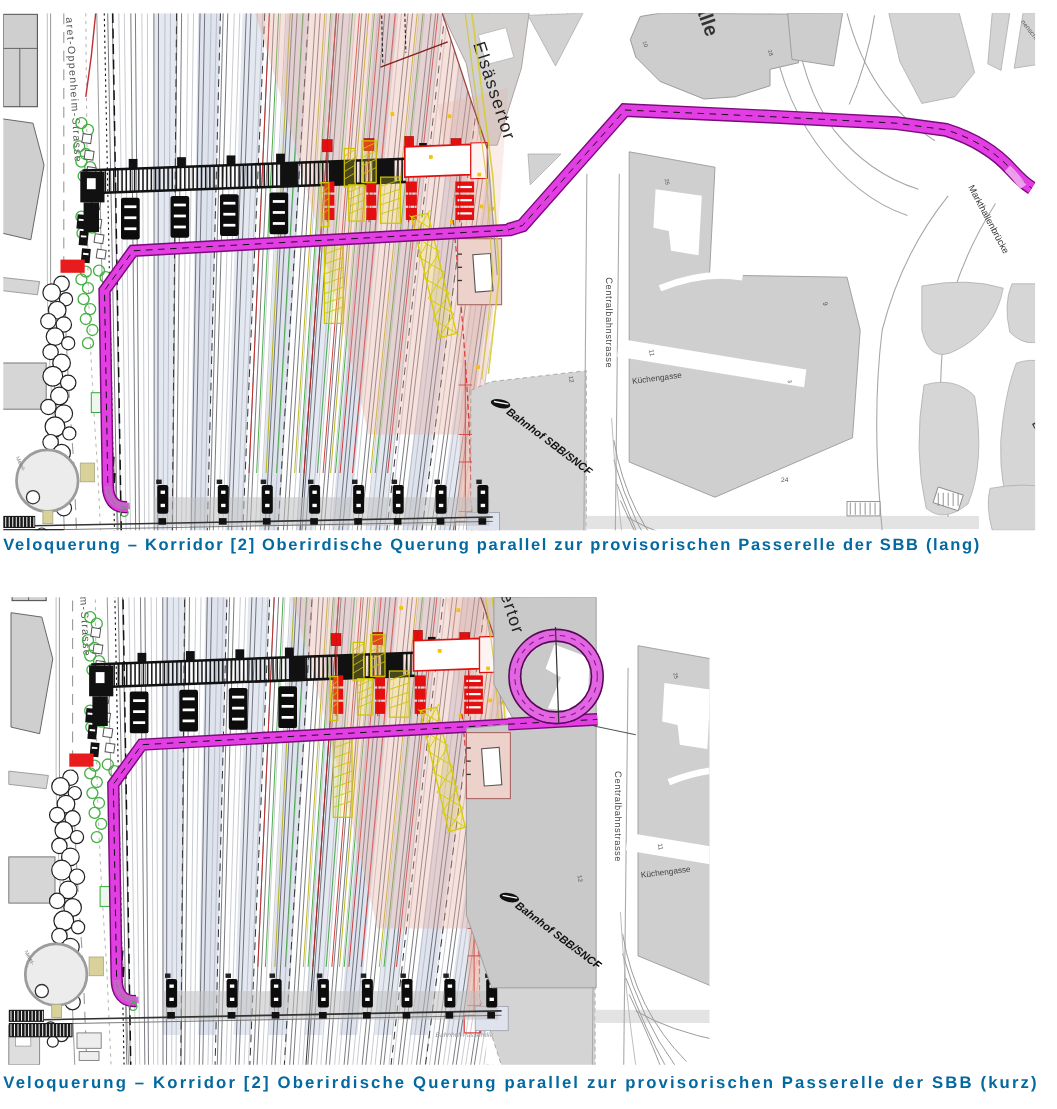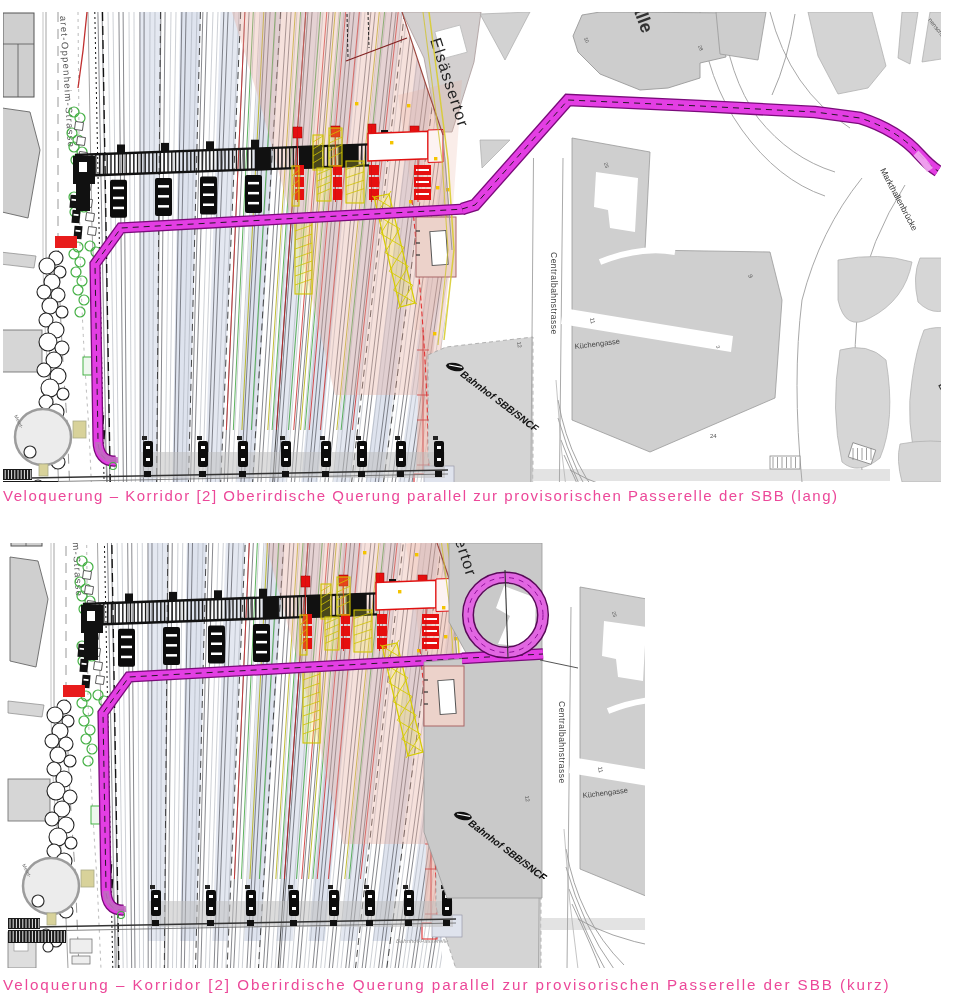--- a/index.html
+++ b/index.html
@@ -1,15 +1,15 @@
 <!DOCTYPE html>
 <html><head><meta charset="utf-8">
 <style>
 html,body{margin:0;padding:0;background:#fff;width:961px;height:1008px;overflow:hidden}
-.cap{position:absolute;font-family:"Liberation Sans",sans-serif;font-weight:normal;color:#ec4899;white-space:nowrap}
+.cap{position:absolute;font-family:"Liberation Sans",sans-serif;font-weight:bold;color:#0369a1;white-space:nowrap}
 </style></head>
 <body>
 <svg width="961" height="1008" viewBox="0 0 961 1008">
 <defs>
 <clipPath id="cpTop">
         <rect x="3" y="12" width="938" height="470"></rect>
       </clipPath>
 <clipPath id="cpBot">
         <rect x="3" y="543" width="642" height="425"></rect>
       </clipPath>

